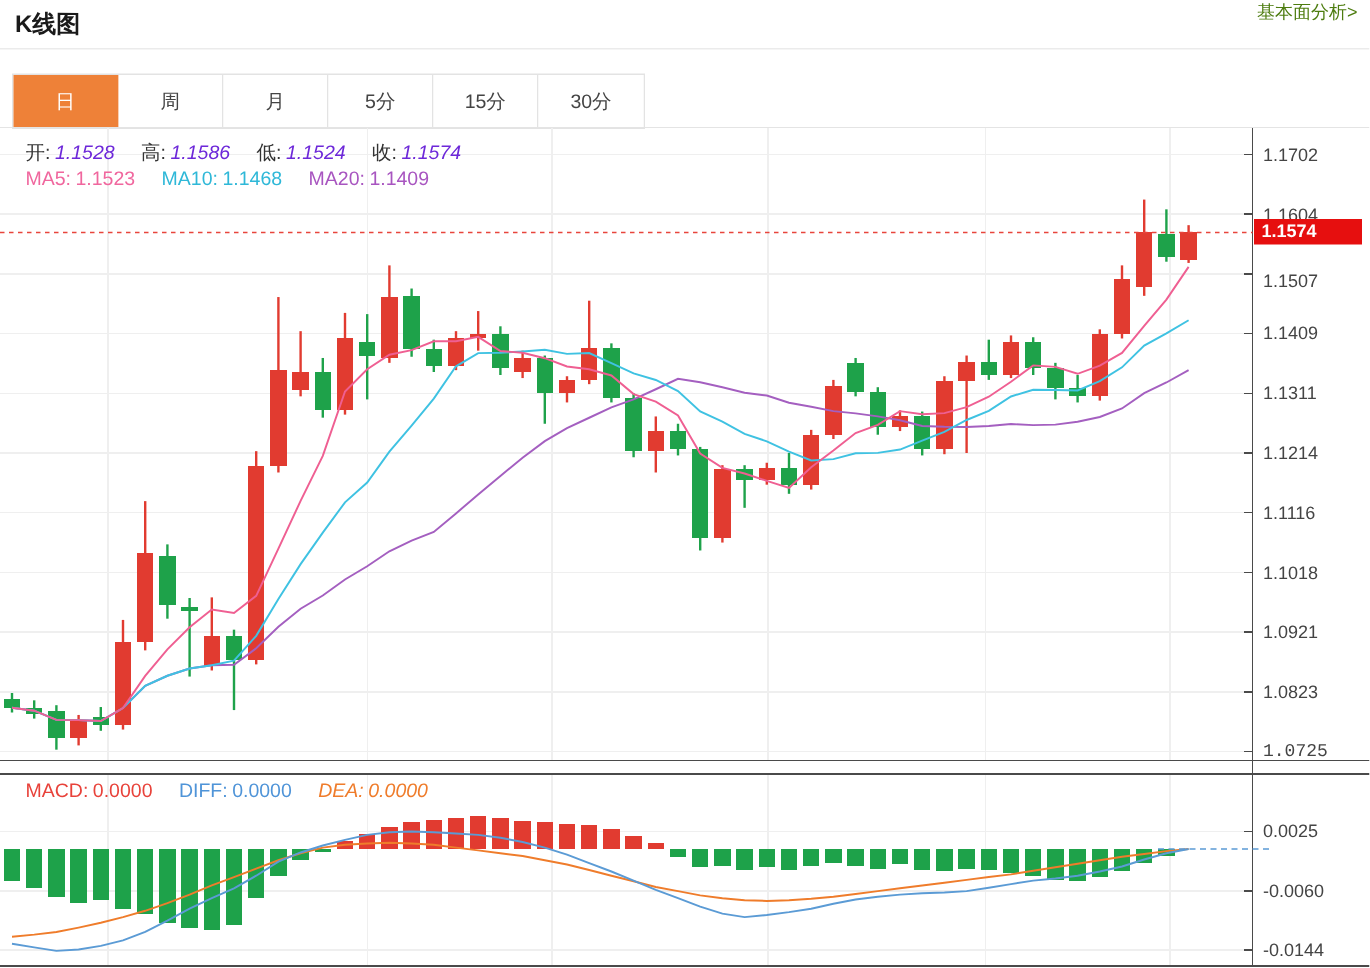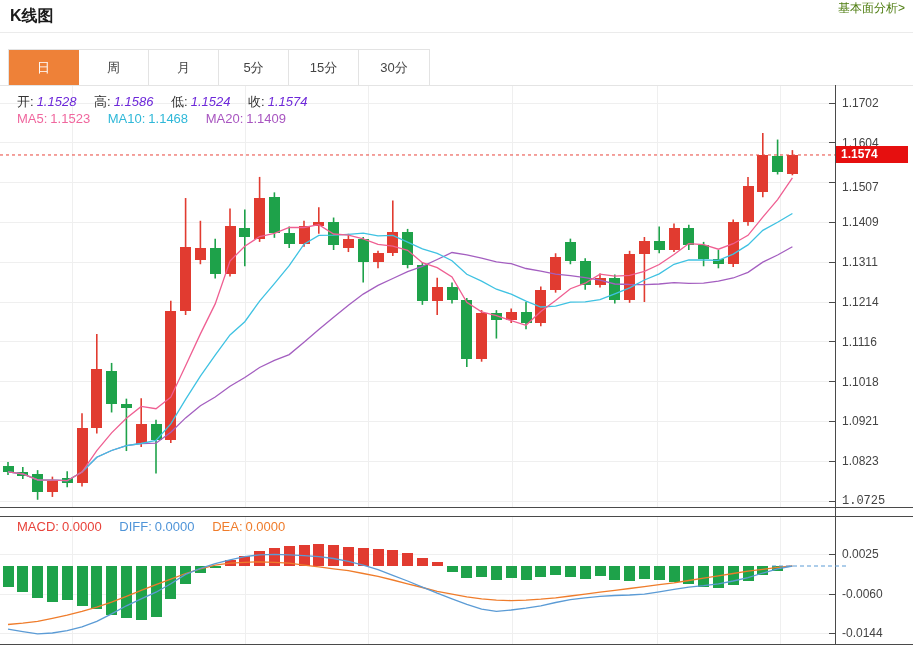--- a/index.html
+++ b/index.html
@@ -17,21 +17,21 @@
   .info-row{position:absolute;font-size:13px;white-space:nowrap;}
   .info-row span{margin-right:3px;}
   .info-row .gap{margin-right:14px;}
   .lbl{color:#333;}
   .val-red{color:#6d28d9;font-style:italic;}
   .ma5-c{color:#f0679e;}
   .ma10-c{color:#2fb8d8;}
   .ma20-c{color:#a855c0;}
   .macd-c{color:#e8423a;}
   .diff-c{color:#4f94d8;}
-  .dea-c{color:#ef7c2b;}
+  .dea-c{color:#ef7c2b;font-style:italic;}
   .ylab{position:absolute;left:842px;font-size:12px;color:#444;line-height:14px;}
   .price-tag{position:absolute;left:836px;width:72px;height:17px;background:#e60f0f;color:#fff;
              font-size:12px;font-weight:bold;line-height:17px;padding-left:5px;box-sizing:border-box;}
 </style>
 </head>
 <body>
 
 <div class="header-title">K线图</div>
 <a class="header-link">基本面分析&gt;</a>
 <div class="header-divider"></div>

